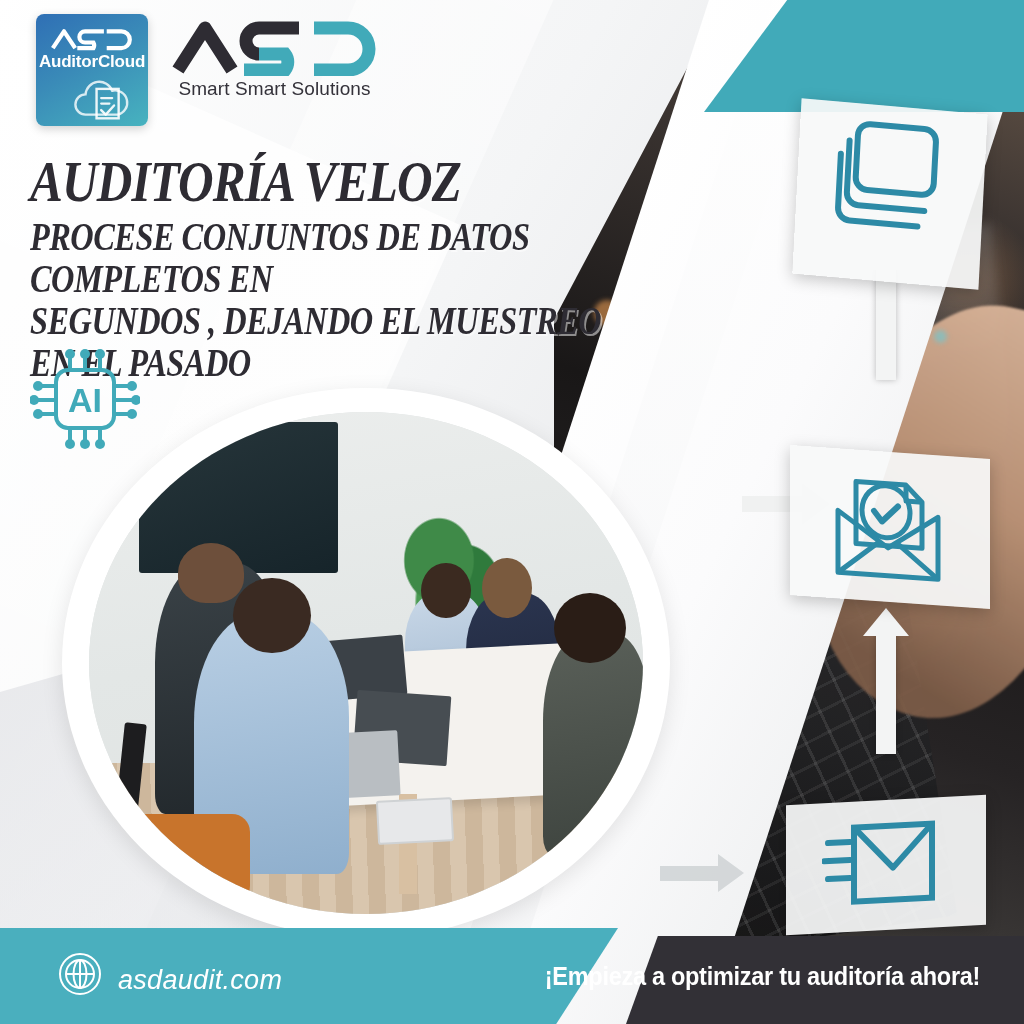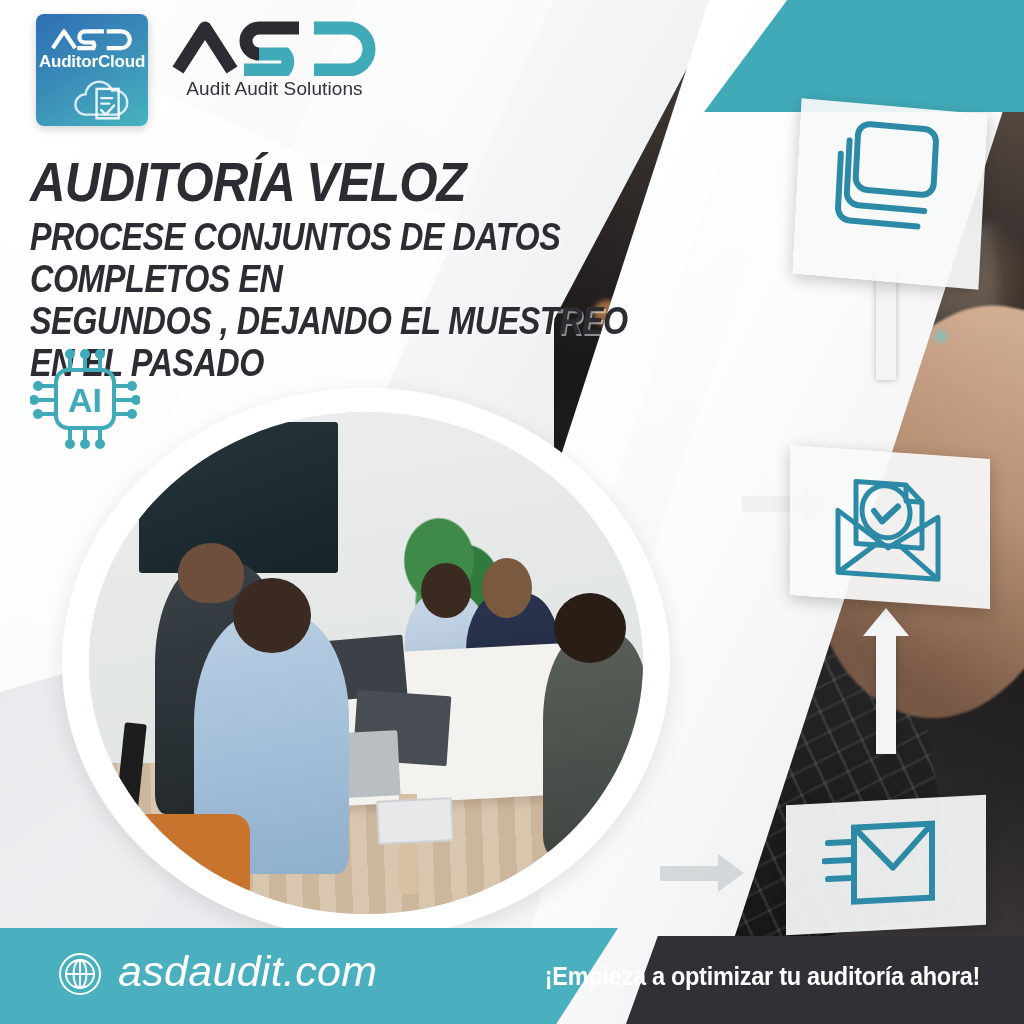--- a/index.html
+++ b/index.html
@@ -70,21 +70,21 @@
   .badge-name{position:absolute;left:0;right:0;top:38px;text-align:center;color:#fff;
     font-size:17px;font-weight:700;letter-spacing:-.2px;}
   .badge-cloud{position:absolute;left:34px;top:62px;width:66px;height:46px;}
 
   .wordmark{position:absolute;left:172px;top:18px;width:205px;height:92px;}
   .wm-logo{position:absolute;left:0;top:0;width:205px;height:58px;}
   .wm-tag{position:absolute;left:0;top:60px;width:205px;text-align:center;
     color:#34323a;font-size:19px;font-weight:400;letter-spacing:.1px;}
 
   
-  .headline{position:absolute;left:30px;top:155px;width:740px;}
+  .headline{position:absolute;left:30px;top:155px;width:740px;font-family:Liberation Serif, serif;}
   .h-main{font-size:56px;line-height:.98;font-weight:700;font-style:italic;color:#2e2c33;
     letter-spacing:-1px;transform:scaleX(.88);transform-origin:left center;
     text-shadow:2px 2px 0 rgba(255,255,255,.55);}
   .h-sub{margin-top:6px;font-size:39px;line-height:1.08;font-weight:700;font-style:italic;
     color:#2e2c33;letter-spacing:-.6px;transform:scaleX(.83);transform-origin:left center;
     text-shadow:2px 2px 0 rgba(255,255,255,.5);}
 
   
   .ai-chip{position:absolute;left:30px;top:348px;width:110px;height:104px;}
 
@@ -142,21 +142,21 @@
   .arrow-side2::after{content:"";position:absolute;right:-24px;top:-12px;border-top:19px solid transparent;
     border-bottom:19px solid transparent;border-left:26px solid #cfd3d5;}
 
   
   .bar{position:absolute;left:0;bottom:0;width:100%;height:96px;}
   .bar-teal{position:absolute;left:0;bottom:0;width:618px;height:96px;background:#4aafbe;
     clip-path:polygon(0 0,100% 0,90% 100%,0 100%);}
   .bar-dark{position:absolute;right:0;bottom:0;width:398px;height:88px;background:#323036;
     clip-path:polygon(8% 0,100% 0,100% 100%,0 100%);}
   .globe{position:absolute;left:58px;bottom:28px;width:44px;height:44px;}
-  .site{position:absolute;left:118px;bottom:28px;color:#ffffff;font-size:43px;font-style:italic;
+  .site{position:absolute;left:118px;bottom:28px;color:#ffffff;font-size:27px;font-style:italic;
     font-weight:400;letter-spacing:.3px;text-align:center;}
   .cta{position:absolute;right:44px;bottom:33px;color:#ffffff;font-size:25px;font-weight:700;
     letter-spacing:-.3px;transform:scaleX(.94);transform-origin:right center;}
 </style>
 </head>
 <body>
 
 <div id="poster">
 
   <div class="bg-base"></div>
@@ -230,21 +230,21 @@
     </svg>
   </div>
 
   <div class="wordmark">
     <svg class="wm-logo" viewBox="0 0 205 58">
       <path d="M6 52 L33 10 L60 52" fill="none" stroke="#2e2c33" stroke-width="13" stroke-linejoin="round"></path>
       <path d="M127 10 H87 a13 13 0 0 0 0 26" fill="none" stroke="#2e2c33" stroke-width="13"></path>
       <path d="M87 36 h26 a13 13 0 0 1 0 16 H72" fill="none" stroke="#41aab9" stroke-width="13"></path>
       <path d="M142 10 h34 a21 21 0 0 1 0 42 h-34" fill="none" stroke="#41aab9" stroke-width="13"></path>
     </svg>
-    <div class="wm-tag">Audit Audit Solutions</div>
+    <div class="wm-tag">Smart Smart Solutions</div>
   </div>
 
   <div class="headline">
     <div class="h-main">AUDITORÍA VELOZ</div>
     <div class="h-sub">PROCESE CONJUNTOS DE DATOS COMPLETOS EN</div>
     <div class="h-sub" style="margin-top:0">SEGUNDOS , DEJANDO EL MUESTREO EN EL PASADO</div>
   </div>
 
   <svg class="ai-chip" viewBox="0 0 110 104">
     <rect x="26" y="22" width="58" height="58" rx="12" fill="none" stroke="#41aab9" stroke-width="4"></rect>

